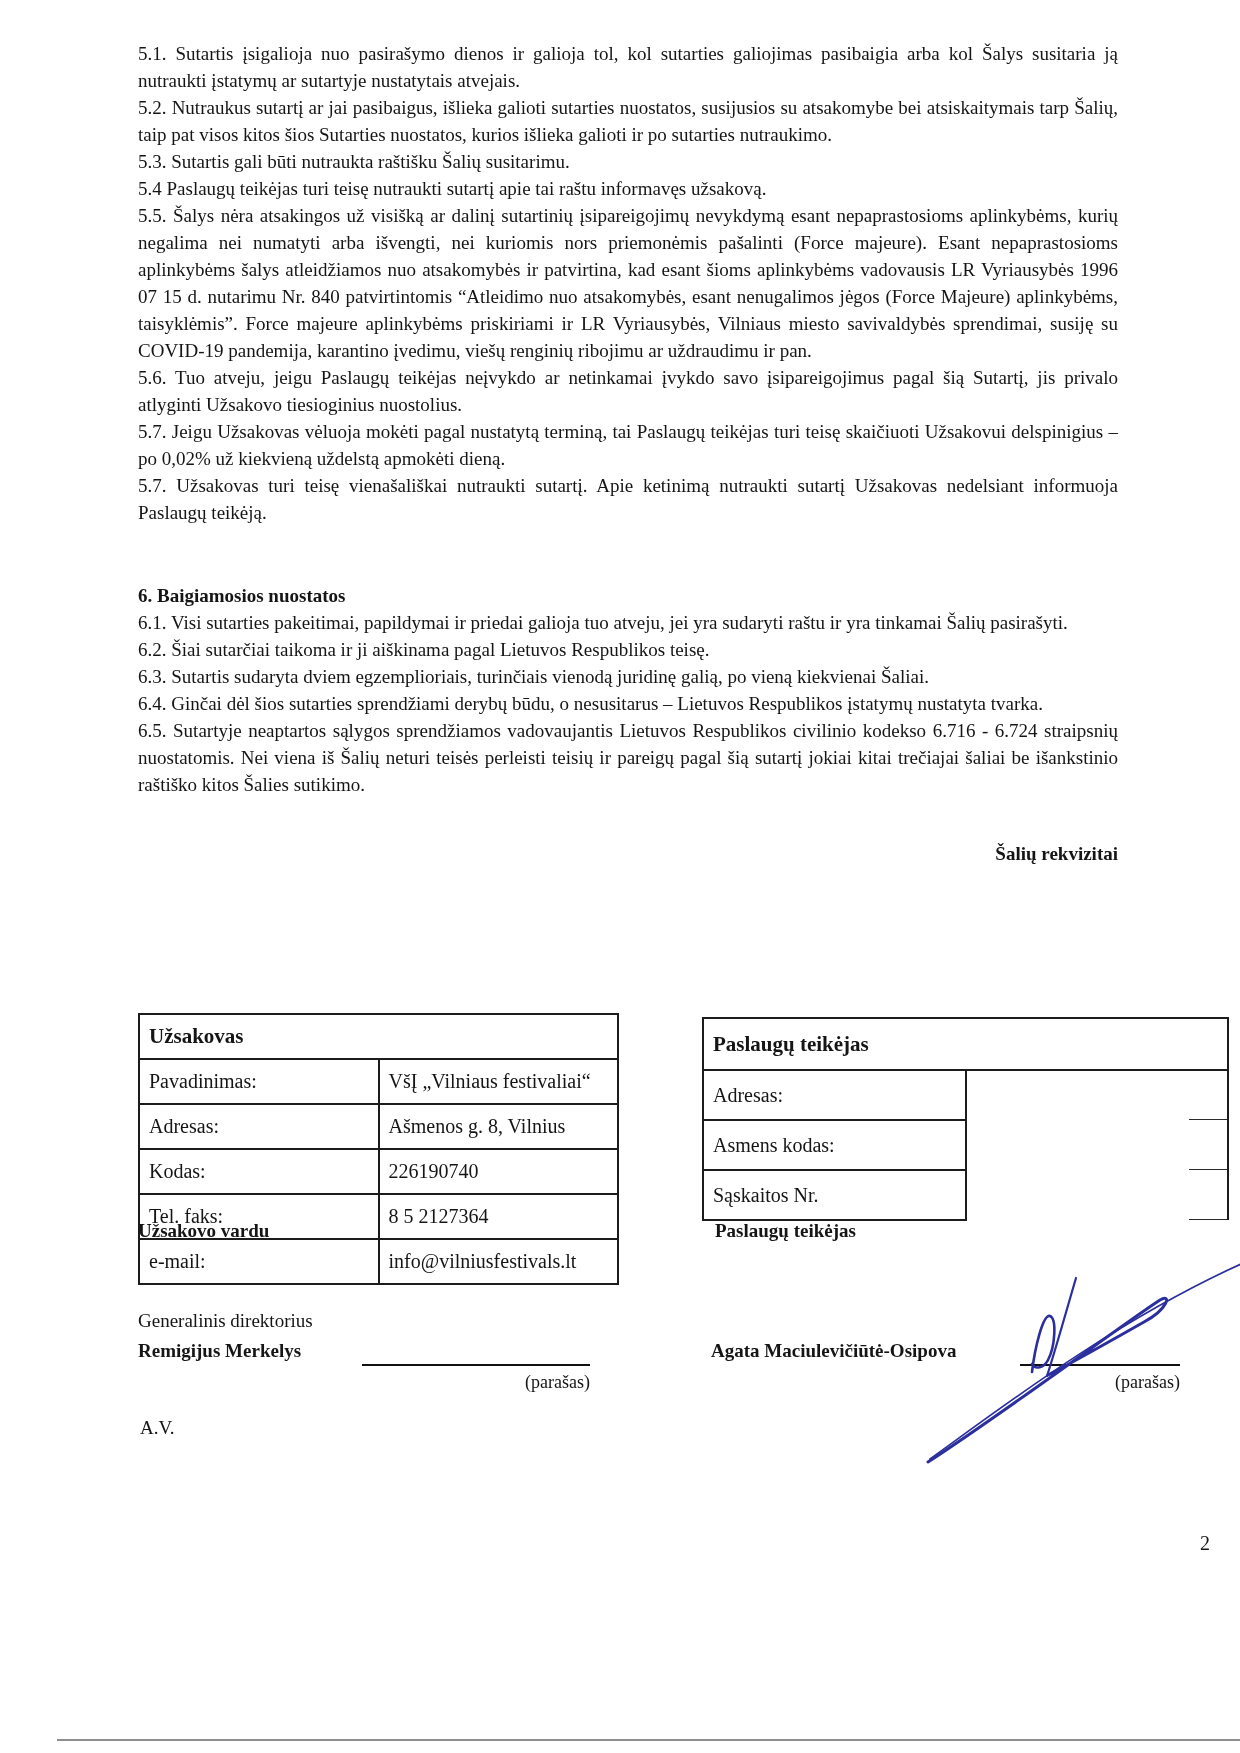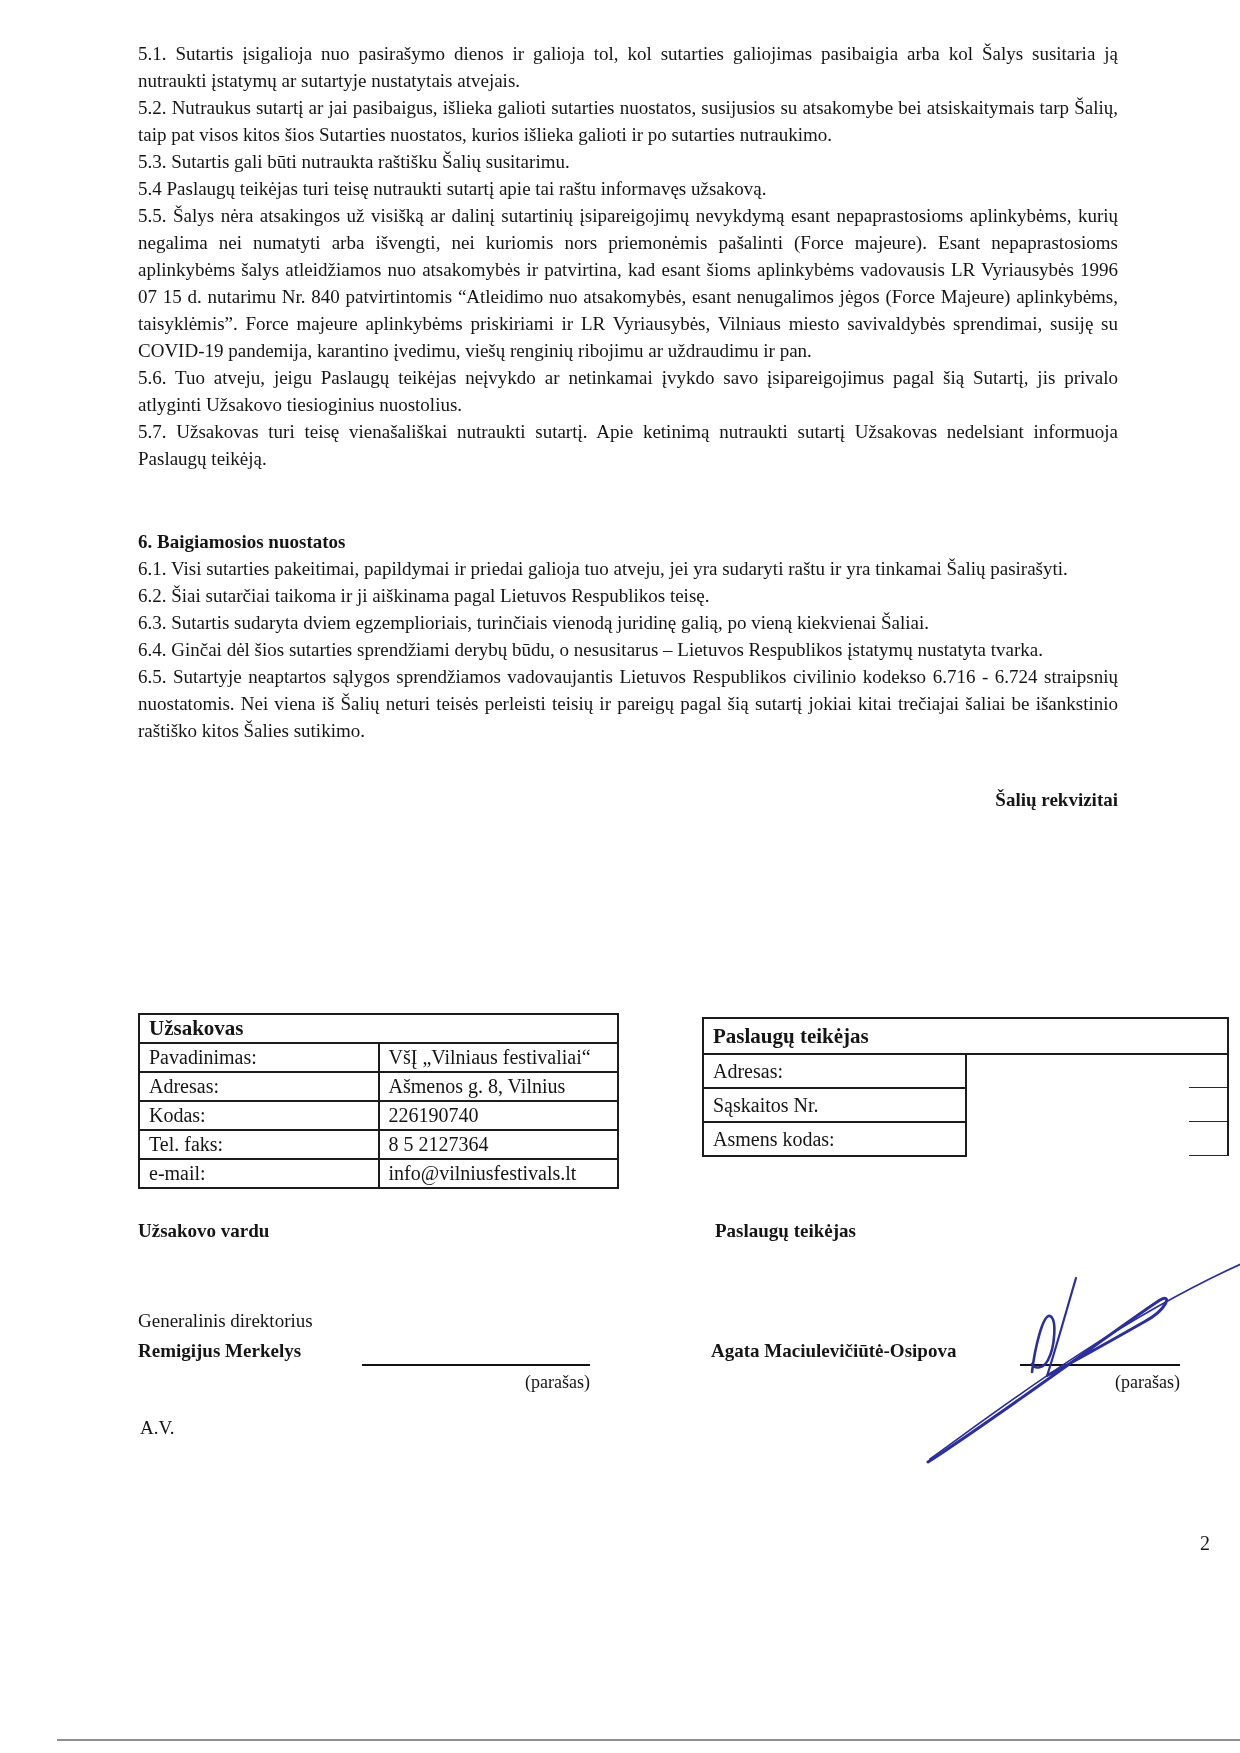--- a/index.html
+++ b/index.html
@@ -17,21 +17,21 @@
     position:absolute;top:40px;left:138px;width:980px;
     font-size:19px;line-height:27px;text-align:justify;
   }
   .para{margin:0;font-family:Liberation Serif, serif;}
   .section-gap{height:56px;}
   .sec-heading{margin:0;font-size:19px;line-height:27px;font-weight:bold;text-align:left;}
   .rekv-heading{margin:42px 0 0 0;font-size:19px;line-height:27px;font-weight:bold;text-align:right;}
 
   
   table{border-collapse:collapse;table-layout:fixed;position:absolute;background:#fff;}
-  td{border:2px solid #1c1c1c;padding:0 9px;vertical-align:middle;font-size:20px;white-space:nowrap;overflow:hidden;margin-top:20px;}
+  td{border:2px solid #1c1c1c;padding:8px 9px;vertical-align:middle;font-size:20px;white-space:nowrap;overflow:hidden;margin-top:20px;}
   .tbl-header td{font-weight:bold;font-size:21px;height:31px;}
   .tbl-uzsakovas{top:1013px;left:138px;width:481px;}
   .tbl-uzsakovas td{height:27px;}
   .tbl-uzsakovas .col-label{width:167px;}
   .tbl-teikejas{top:1017px;left:702px;width:527px;}
   .tbl-teikejas td{height:32px;}
   .tbl-teikejas .col-label{width:195px;}
   .tbl-teikejas .tbl-header td{height:34px;}
   td.val-empty{border-top:none;border-bottom:none;position:relative;}
   .edge-tick{position:absolute;right:-2px;bottom:-1px;width:40px;border-bottom:2px solid #2a2a2a;height:0;display:block;}
@@ -50,20 +50,21 @@
 
 <div class="page">
 
   <div class="body-text">
     <p class="para">5.1. Sutartis įsigalioja nuo pasirašymo dienos ir galioja tol, kol sutarties galiojimas pasibaigia arba kol Šalys susitaria ją nutraukti įstatymų ar sutartyje nustatytais atvejais.</p>
     <p class="para">5.2. Nutraukus sutartį ar jai pasibaigus, išlieka galioti sutarties nuostatos, susijusios su atsakomybe bei atsiskaitymais tarp Šalių, taip pat visos kitos šios Sutarties nuostatos, kurios išlieka galioti ir po sutarties nutraukimo.</p>
     <p class="para">5.3. Sutartis gali būti nutraukta raštišku Šalių susitarimu.</p>
     <p class="para">5.4 Paslaugų teikėjas turi teisę nutraukti sutartį apie tai raštu informavęs užsakovą.</p>
     <p class="para">5.5. Šalys nėra atsakingos už visišką ar dalinį sutartinių įsipareigojimų nevykdymą esant nepaprastosioms aplinkybėms, kurių negalima nei numatyti arba išvengti, nei kuriomis nors priemonėmis pašalinti (Force majeure). Esant nepaprastosioms aplinkybėms šalys atleidžiamos nuo atsakomybės ir patvirtina, kad esant šioms aplinkybėms vadovausis LR Vyriausybės 1996 07 15 d. nutarimu Nr. 840 patvirtintomis “Atleidimo nuo atsakomybės, esant nenugalimos jėgos (Force Majeure) aplinkybėms, taisyklėmis”. Force majeure aplinkybėms priskiriami ir LR Vyriausybės, Vilniaus miesto savivaldybės sprendimai, susiję su COVID-19 pandemija, karantino įvedimu, viešų renginių ribojimu ar uždraudimu ir pan.</p>
     <p class="para">5.6. Tuo atveju, jeigu Paslaugų teikėjas neįvykdo ar netinkamai įvykdo savo įsipareigojimus pagal šią Sutartį, jis privalo atlyginti Užsakovo tiesioginius nuostolius.</p>
+    <p class="para">5.7. Jeigu Užsakovas vėluoja mokėti pagal nustatytą terminą, tai Paslaugų teikėjas turi teisę skaičiuoti Užsakovui delspinigius – po 0,02% už kiekvieną uždelstą apmokėti dieną.</p>
     <p class="para">5.7. Užsakovas turi teisę vienašališkai nutraukti sutartį. Apie ketinimą nutraukti sutartį Užsakovas nedelsiant informuoja Paslaugų teikėją.</p>
 
     <div class="section-gap"></div>
 
     <p class="sec-heading">6. Baigiamosios nuostatos</p>
     <p class="para">6.1. Visi sutarties pakeitimai, papildymai ir priedai galioja tuo atveju, jei yra sudaryti raštu ir yra tinkamai Šalių pasirašyti.</p>
     <p class="para">6.2. Šiai sutarčiai taikoma ir ji aiškinama pagal Lietuvos Respublikos teisę.</p>
     <p class="para">6.3. Sutartis sudaryta dviem egzemplioriais, turinčiais vienodą juridinę galią, po vieną kiekvienai Šaliai.</p>
     <p class="para">6.4. Ginčai dėl šios sutarties sprendžiami derybų būdu, o nesusitarus – Lietuvos Respublikos įstatymų nustatyta tvarka.</p>
     <p class="para">6.5. Sutartyje neaptartos sąlygos sprendžiamos vadovaujantis Lietuvos Respublikos civilinio kodekso 6.716 - 6.724 straipsnių nuostatomis. Nei viena iš Šalių neturi teisės perleisti teisių ir pareigų pagal šią sutartį jokiai kitai trečiajai šaliai be išankstinio raštiško kitos Šalies sutikimo.</p>
@@ -104,27 +105,27 @@
         <tr class="tbl-header">
       <td colspan="2">Paslaugų teikėjas</td>
     </tr>
     <tr>
       <td class="col-label">Adresas:</td>
       <td class="val-empty">
             <span class="edge-tick"></span>
           </td>
     </tr>
     <tr>
-      <td class="col-label">Sąskaitos Nr.</td>
+      <td class="col-label">Asmens kodas:</td>
       <td class="val-empty">
             <span class="edge-tick"></span>
           </td>
     </tr>
     <tr>
-      <td class="col-label">Asmens kodas:</td>
+      <td class="col-label">Sąskaitos Nr.</td>
       <td class="val-empty">
             <span class="edge-tick"></span>
           </td>
     </tr>
   </tbody>
     </table>
 
   <div class="abs bold" style="top:1218px;left:138px;">Užsakovo vardu</div>
   <div class="abs bold" style="top:1218px;left:715px;">Paslaugų teikėjas</div>
 

